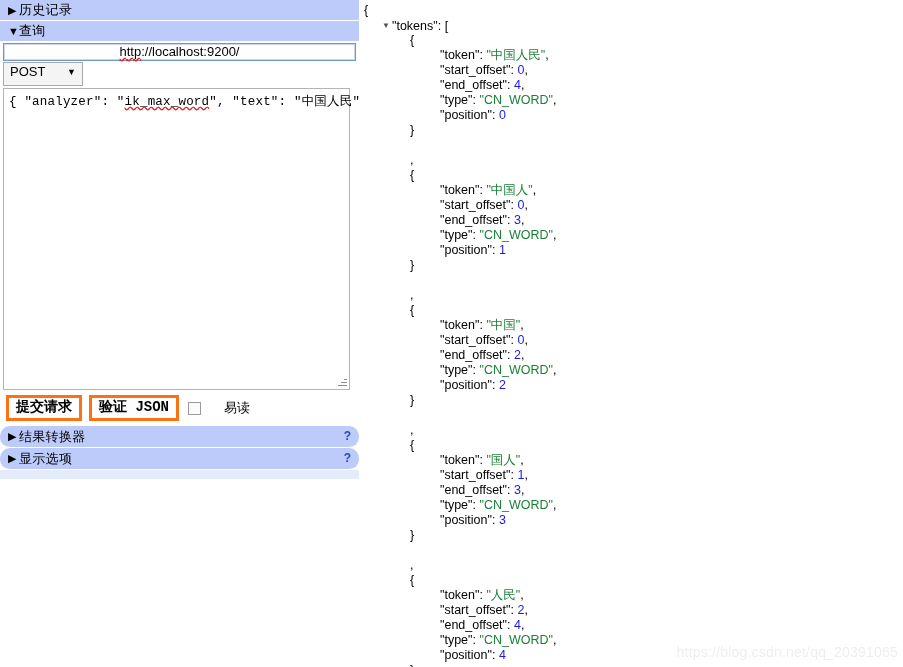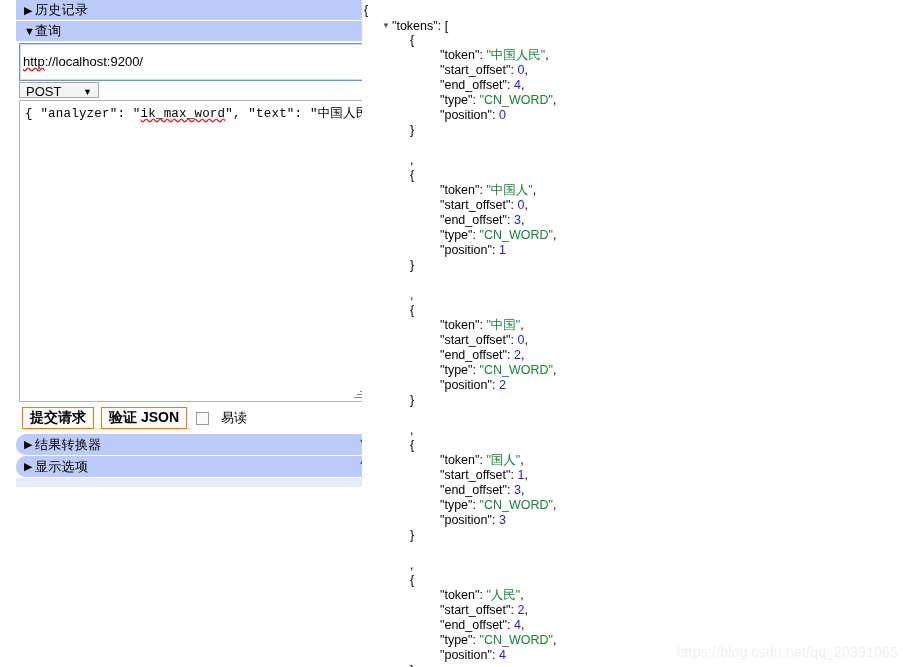--- a/index.html
+++ b/index.html
@@ -13,21 +13,21 @@
     font-family: "Liberation Sans", sans-serif;
     font-size: 13px;
     color: #000;
     overflow: hidden;
     position: relative;
   }
 
   
   #left-panel {
     position: absolute;
-    left: 16px;
+    left: 0;
     top: 0;
     width: 359px;
     background: #ffffff;
   }
 
   .section-header {
     background: #bdcbfb;
     border-bottom: 1px solid #ffffff;
     height: 20px;
     line-height: 20px;
@@ -76,25 +76,26 @@
     text-decoration-style: wavy;
     text-decoration-color: #e02020;
     text-decoration-skip-ink: none;
   }
   .url-fake {
     position: relative;
     width: 345px;
     height: 16px;
     border: 1px solid #6f97c4;
     box-shadow: inset 0 0 0 1px #ccd8f2;
-    padding: 10px 3px;
+    padding: 0 3px;
     font-size: 13px;
     line-height: 16px;
     background: #fff;
     color: #000;
+    text-align: center;
   }
 
   .path-row {
     padding: 1px 3px 1px 3px;
     display: flex;
     align-items: stretch;
     gap: 0;
   }
   .path-fake {
     flex: 1 1 auto;
@@ -102,21 +103,21 @@
     border: 1px solid #a8a8a8;
     border-right: none;
     padding: 1px 3px;
     font-size: 13px;
     line-height: 16px;
     background: #fff;
     color: #000;
   }
   .method-select {
     width: 80px;
-    height: 16px;
+    height: 24px;
     border: 1px solid #a8a8a8;
     background: #f4f4f4;
     font-size: 13px;
     line-height: 18px;
     padding-left: 6px;
     position: relative;
     color: #000;
     box-sizing: border-box;
   }
   .method-select .caret {
@@ -173,34 +174,34 @@
   .resize-grip i:nth-child(3) { bottom: 8px; width: 3px; }
 
   .btn-row {
     padding: 5px 0 5px 6px;
     display: flex;
     align-items: center;
     gap: 7px;
     background: #fff;
   }
   .btn {
-    border: 1px solid #f97316;
+    border: 3px solid #f97316;
     background: #fdfdfd;
-    font-family: Liberation Sans, sans-serif;
+    font-family: Liberation Mono, monospace;
     font-size: 14px;
     font-weight: bold;
     padding: 1px 7px 2px 7px;
     color: #000;
     cursor: pointer;
     line-height: 17px;
   }
   .chk-wrap {
     display: flex;
     align-items: center;
-    gap: 12px;
+    gap: 23px;
     margin-left: 2px;
     font-size: 13px;
   }
   .chk-box {
     width: 11px;
     height: 11px;
     border: 1px solid #9a9a9a;
     background: #fbfbfb;
     display: inline-block;
     cursor: pointer;

